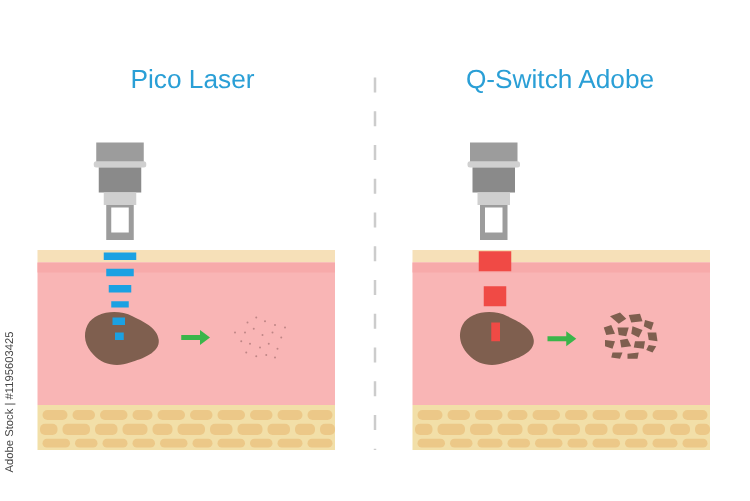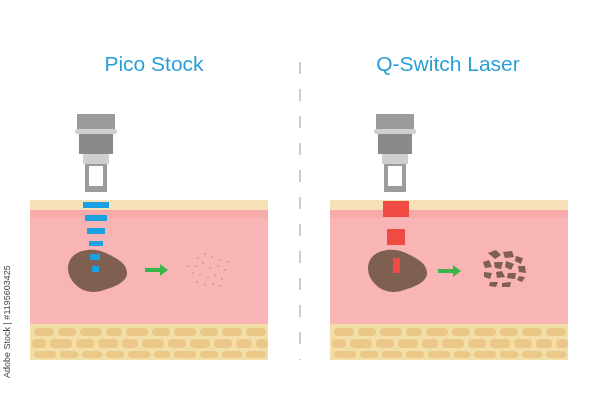--- a/index.html
+++ b/index.html
@@ -5,22 +5,22 @@
   html, body { margin: 0; padding: 0; background: #ffffff; }
   body { width: 600px; height: 401px; position: relative; overflow: hidden; font-family: "Liberation Sans", sans-serif; }
   .title { position: absolute; top: 52px; font-size: 21px; color: #2a9fd6; text-align: center; width: 260px; }
   .watermark-id { position: absolute; left: 1px; top: 228px; width: 14px; height: 150px; }
   .watermark-id span { position: absolute; left: 0; top: 0; transform-origin: 0 0; transform: rotate(-90deg) translate(-150px, 0); white-space: nowrap; font-size: 9px; color: #444; width: 150px; display: block; line-height: 12px; }
   svg { position: absolute; left: 0; top: 0; }
 </style>
 </head>
 <body>
 
-<div class="title" style="left:24px;">Pico Stock</div>
-<div class="title" style="left:318px;">Q-Switch Laser</div>
+<div class="title" style="left:24px;">Pico Laser</div>
+<div class="title" style="left:318px;">Q-Switch Adobe</div>
 
 <div class="watermark-id">
     <span>Adobe Stock | #1195603425</span>
   </div>
 
 <svg width="600" height="401" viewBox="0 0 600 401">
   <defs>
     <g id="fatcells">
       <rect x="4" y="4" width="20" height="8" rx="4"></rect>
         <rect x="28" y="4" width="18" height="8" rx="4"></rect>

